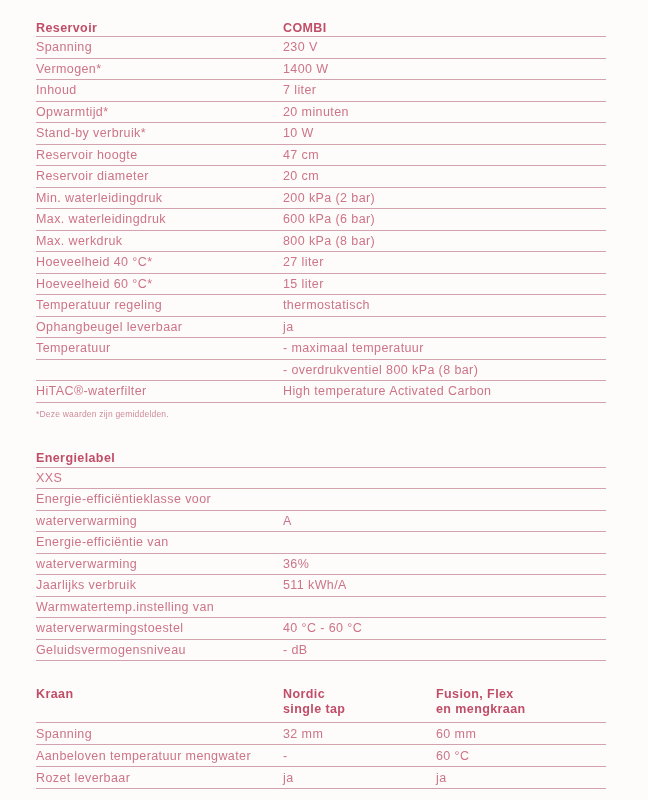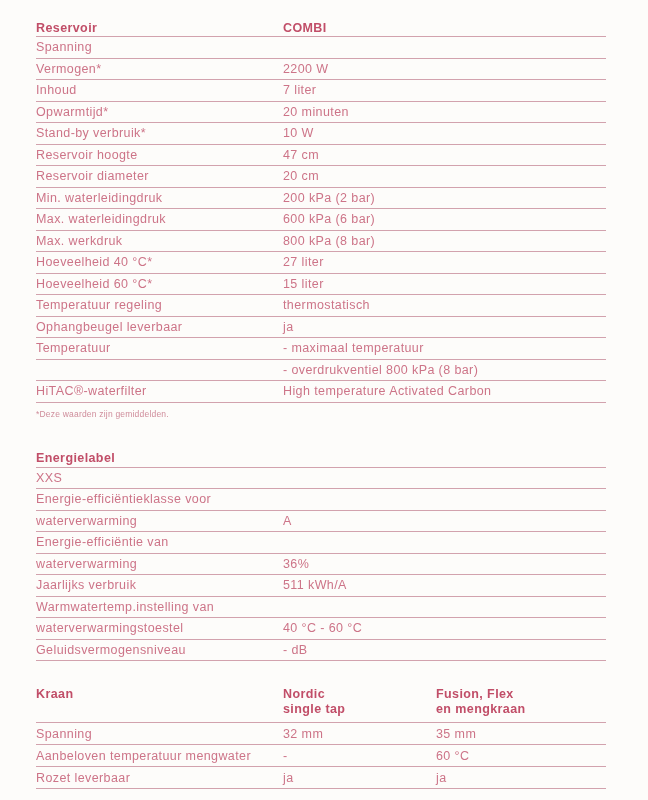--- a/index.html
+++ b/index.html
@@ -67,24 +67,25 @@
 <div class="page">
 
   <section class="tbl">
     <div class="thead">
       <span class="cl">Reservoir</span>
       <span class="cv">COMBI</span>
     </div>
 
     <div class="row">
       <span class="cl">Spanning</span>
+      <span class="cv">230 V</span>
     </div>
     <div class="row">
       <span class="cl">Vermogen*</span>
-      <span class="cv">2200 W</span>
+      <span class="cv">1400 W</span>
     </div>
     <div class="row">
       <span class="cl">Inhoud</span>
       <span class="cv">7 liter</span>
     </div>
     <div class="row">
       <span class="cl">Opwarmtijd*</span>
       <span class="cv">20 minuten</span>
     </div>
     <div class="row">
@@ -190,21 +191,21 @@
       <span class="cl">Kraan</span>
       <span class="c2">Nordic
 single tap</span>
       <span class="c3">Fusion, Flex
 en mengkraan</span>
     </div>
 
     <div class="row">
       <span class="cl">Spanning</span>
       <span class="c2">32 mm</span>
-      <span class="c3">35 mm</span>
+      <span class="c3">60 mm</span>
     </div>
     <div class="row">
       <span class="cl">Aanbeloven temperatuur mengwater</span>
       <span class="c2">-</span>
       <span class="c3">60 °C</span>
     </div>
     <div class="row">
       <span class="cl">Rozet leverbaar</span>
       <span class="c2">ja</span>
       <span class="c3">ja</span>

